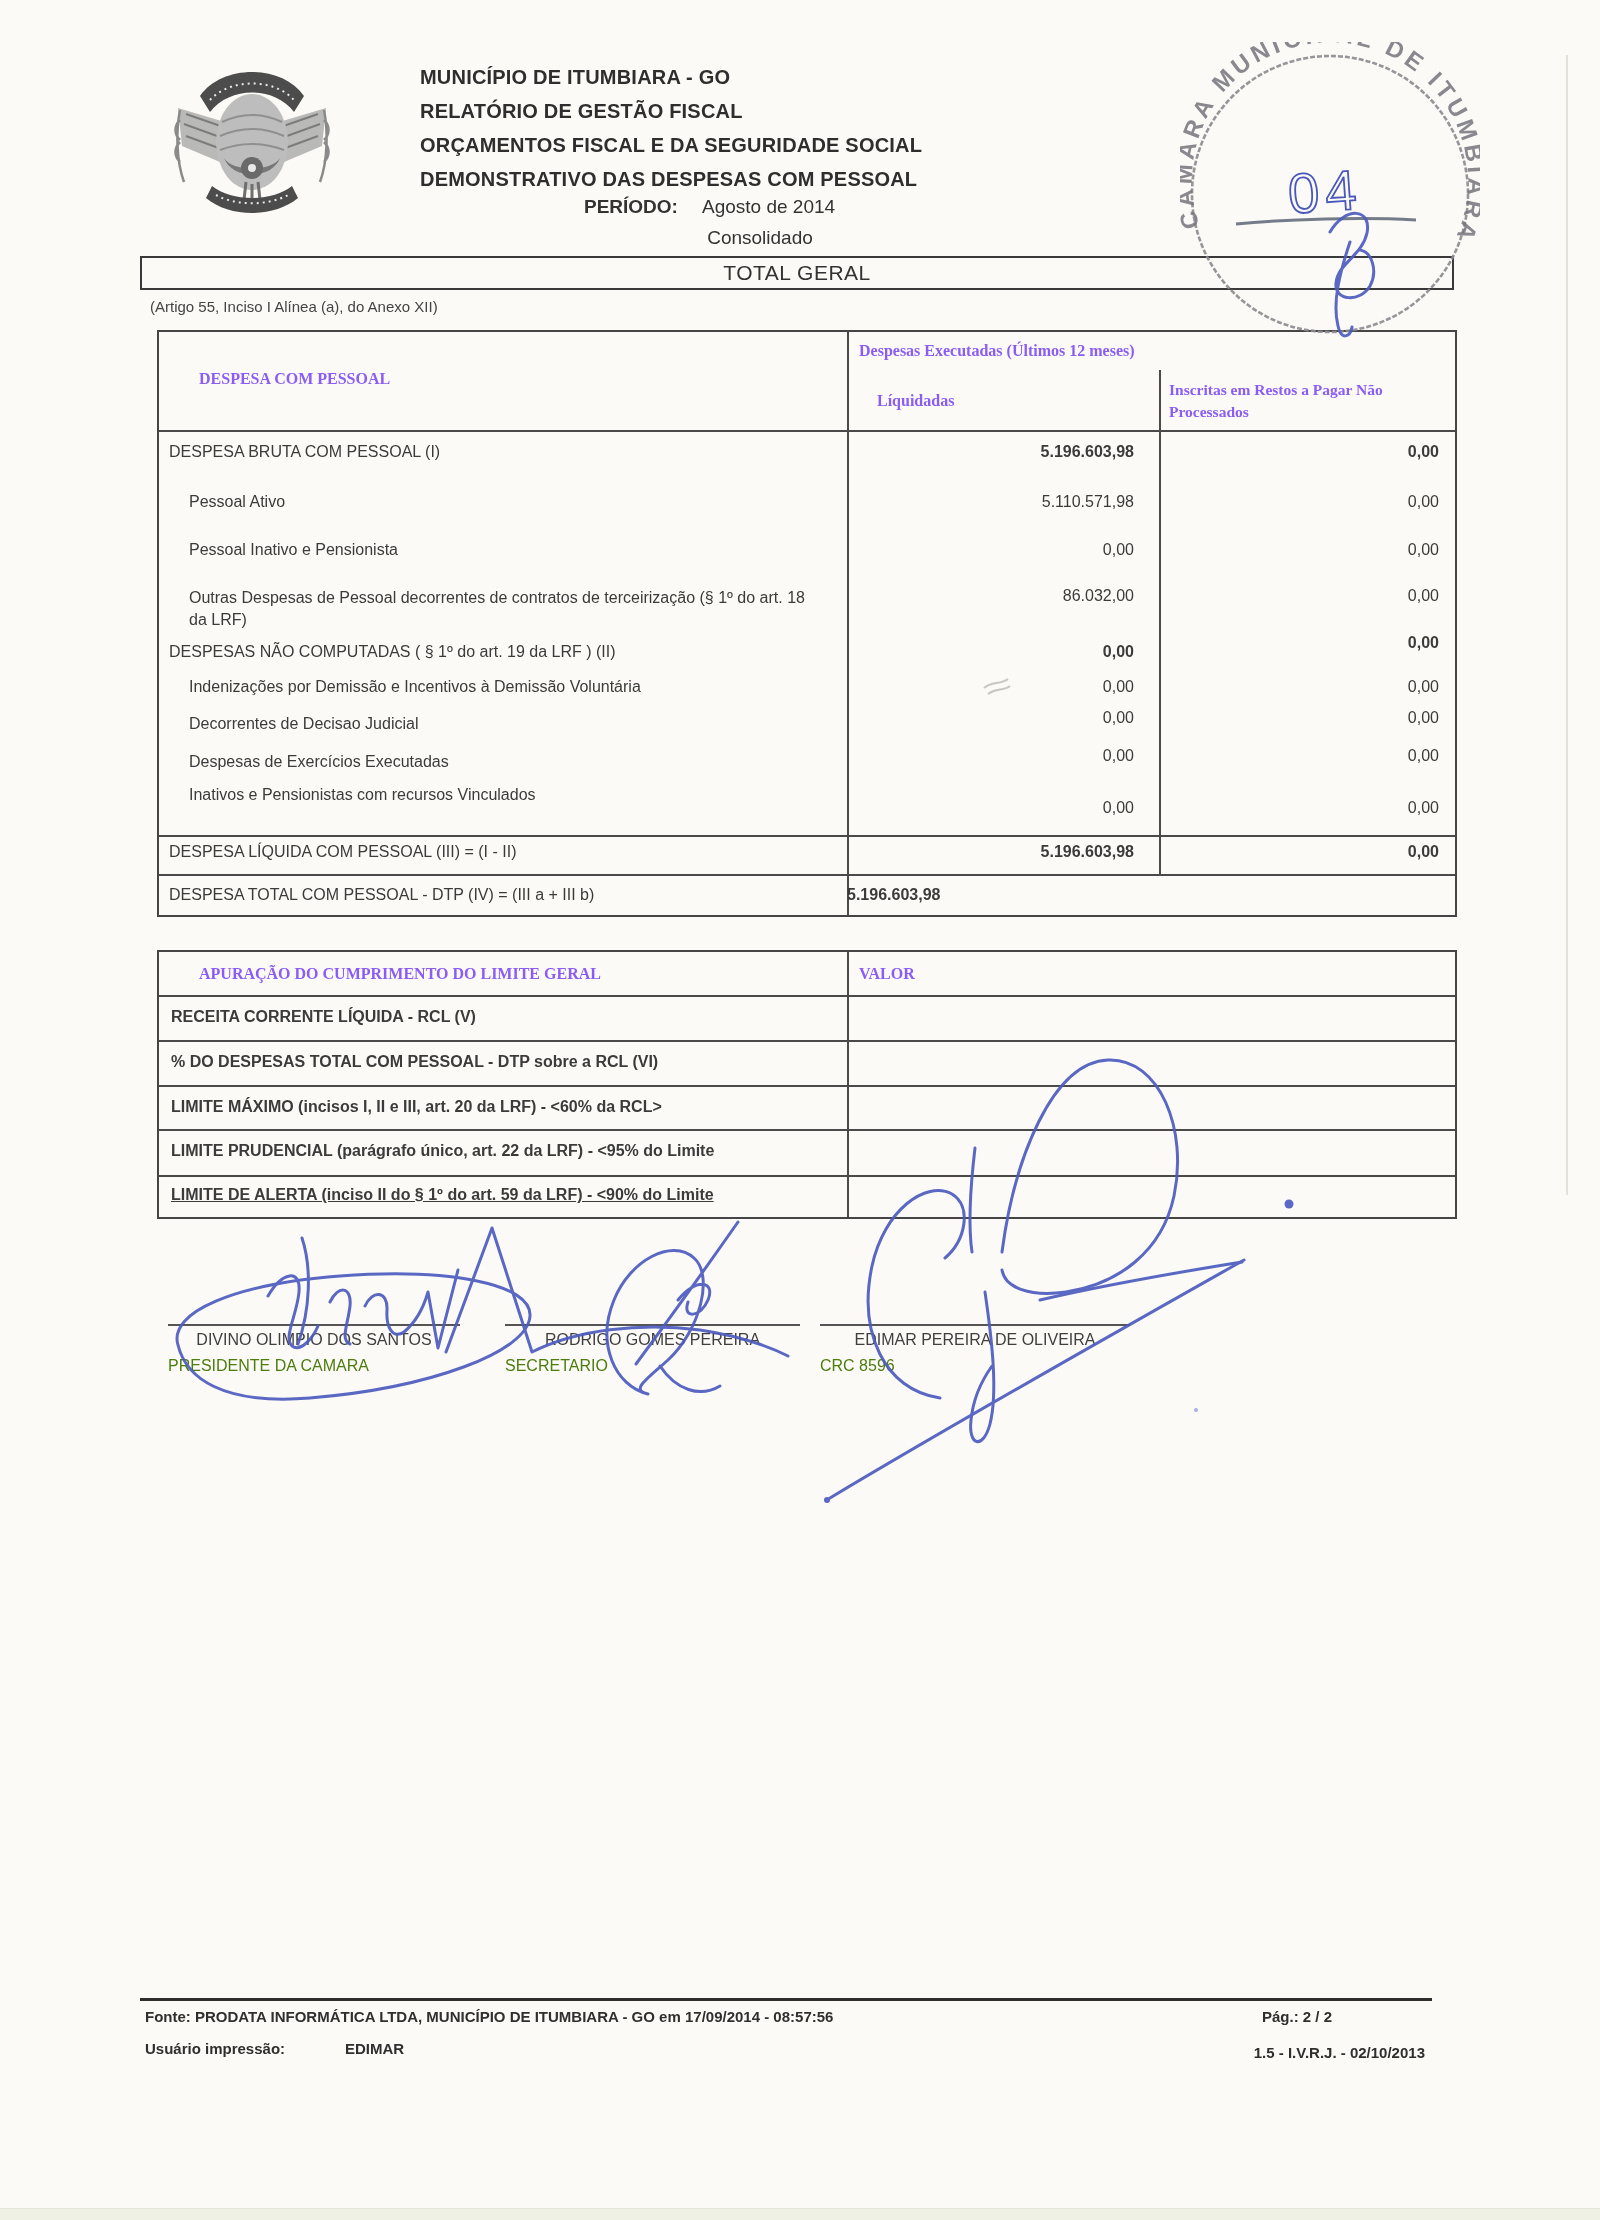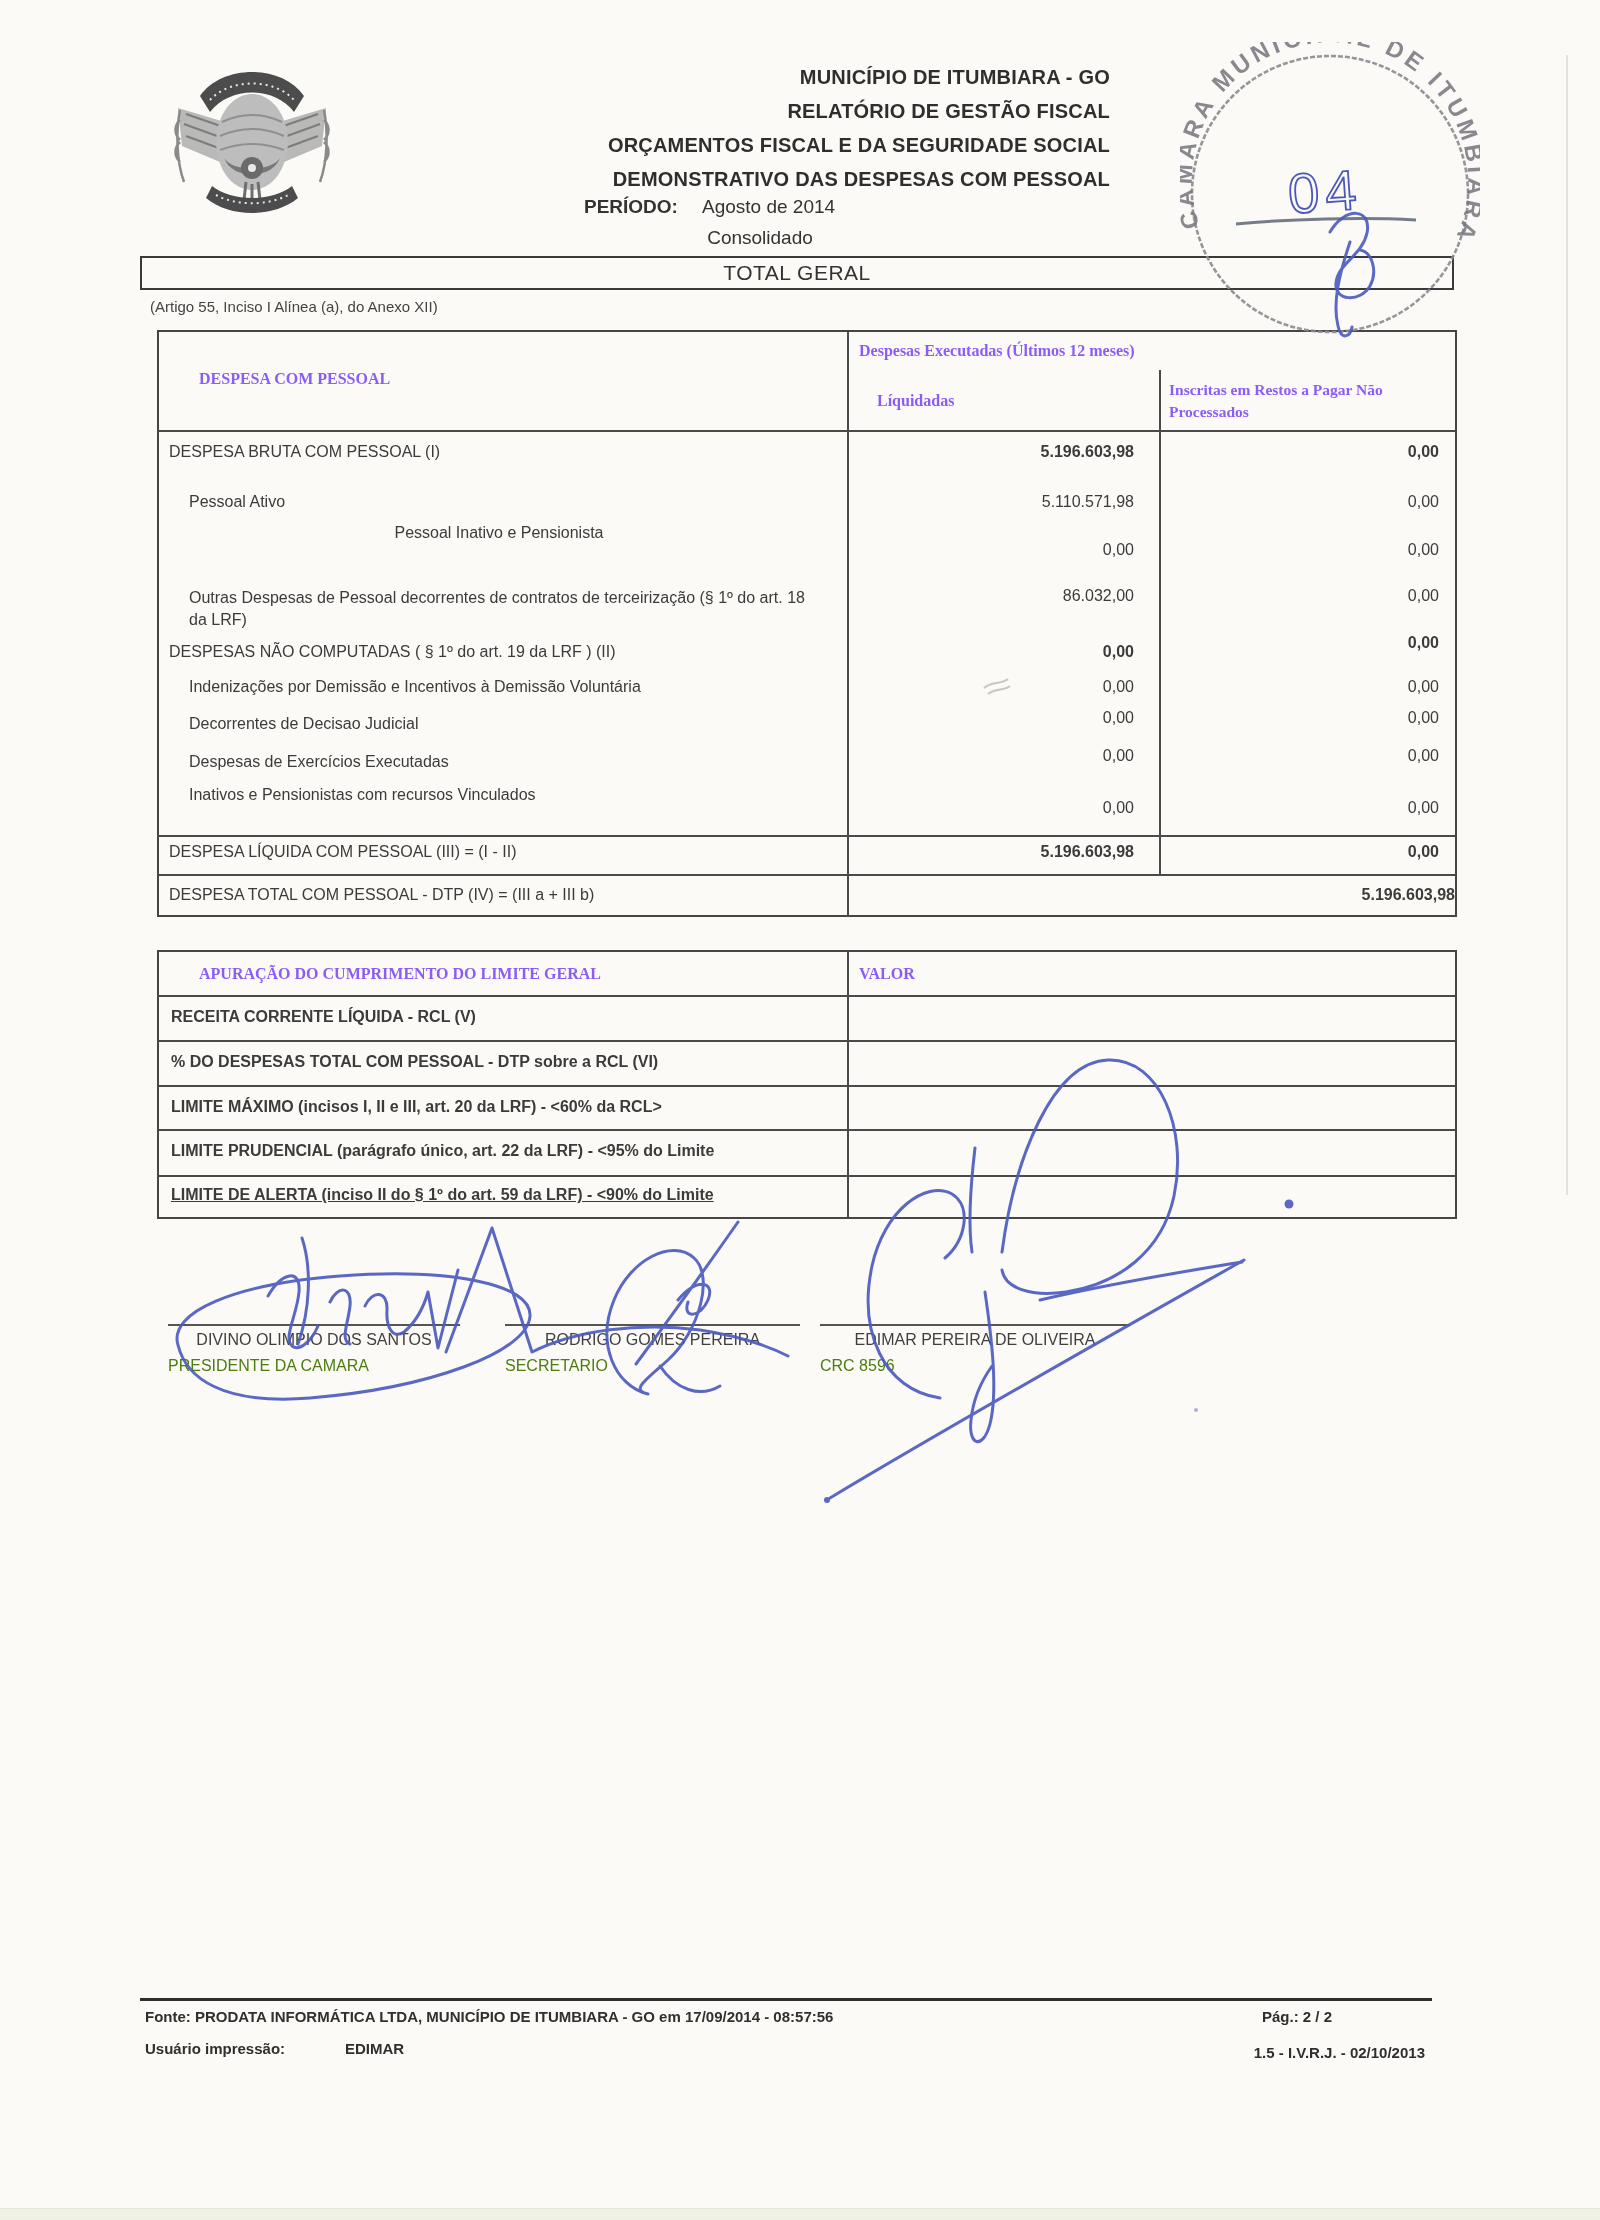--- a/index.html
+++ b/index.html
@@ -1,19 +1,19 @@
 <!DOCTYPE html>
 <html><head>
 <meta charset="utf-8">
 <style>
   html,body{margin:0;padding:0;background:#e8e8e4;}
   .page{position:relative;width:1600px;height:2220px;background:#fbfaf6;overflow:hidden;
         font-family:"Liberation Sans","DejaVu Sans",sans-serif;color:#383838;}
   .abs{position:absolute;}
-  .ctr{text-align:right;}
+  .ctr{text-align:left;}
   .rt{text-align:right;}
   .b{font-weight:bold;}
   .title-line{font-weight:bold;font-size:20px;color:#2e2e2e;letter-spacing:.2px;}
   .hdr-sm{font-size:19px;color:#333;}
   .box{border:2px solid #3a3a3a;}
   .t-wrap{border:2px solid #454545;}
   .hl{position:absolute;height:2px;background:#4a4a4a;left:0;right:0;}
   .vl{position:absolute;width:2px;background:#4a4a4a;}
   .cell{position:absolute;font-size:16px;line-height:22px;color:#3b3b3b;}
   .val{position:absolute;font-size:16px;line-height:22px;color:#3b3b3b;text-align:right;width:200px;}
@@ -88,21 +88,21 @@
     </div>
 
     <div class="cell" style="left:10px;top:109px;width:640px;">DESPESA BRUTA COM PESSOAL (I)</div>
     <div class="val b" style="left:775px;top:109px;">5.196.603,98</div>
     <div class="val b" style="left:1080px;top:109px;">0,00</div>
 
     <div class="cell" style="left:30px;top:159px;width:620px;">Pessoal Ativo</div>
     <div class="val" style="left:775px;top:159px;">5.110.571,98</div>
     <div class="val" style="left:1080px;top:159px;">0,00</div>
 
-    <div class="cell" style="left:30px;top:190px;width:620px;text-align:center;">Pessoal Inativo e Pensionista</div>
+    <div class="cell" style="left:30px;top:207px;width:620px;">Pessoal Inativo e Pensionista</div>
     <div class="val" style="left:775px;top:207px;">0,00</div>
     <div class="val" style="left:1080px;top:207px;">0,00</div>
 
     <div class="cell" style="left:30px;top:255px;width:620px;">Outras Despesas de Pessoal decorrentes de contratos de terceirização (§ 1º do art. 18 da LRF)</div>
     <div class="val" style="left:775px;top:253px;">86.032,00</div>
     <div class="val" style="left:1080px;top:253px;">0,00</div>
 
     <div class="cell" style="left:10px;top:309px;width:640px;">DESPESAS NÃO COMPUTADAS ( § 1º do art. 19 da LRF ) (II)</div>
     <div class="val b" style="left:775px;top:309px;">0,00</div>
     <div class="val b" style="left:1080px;top:300px;">0,00</div>

